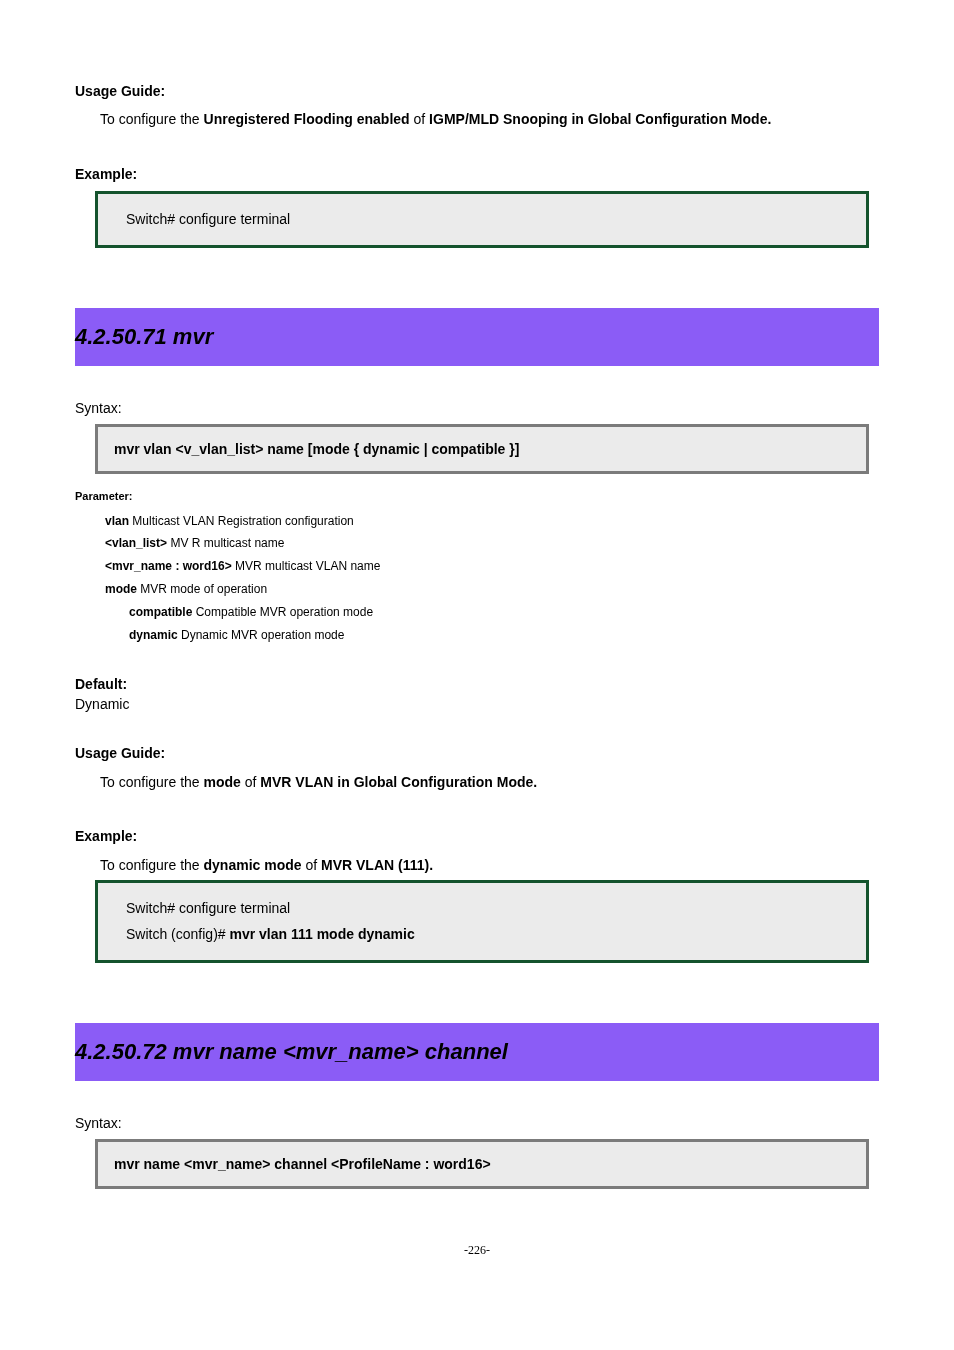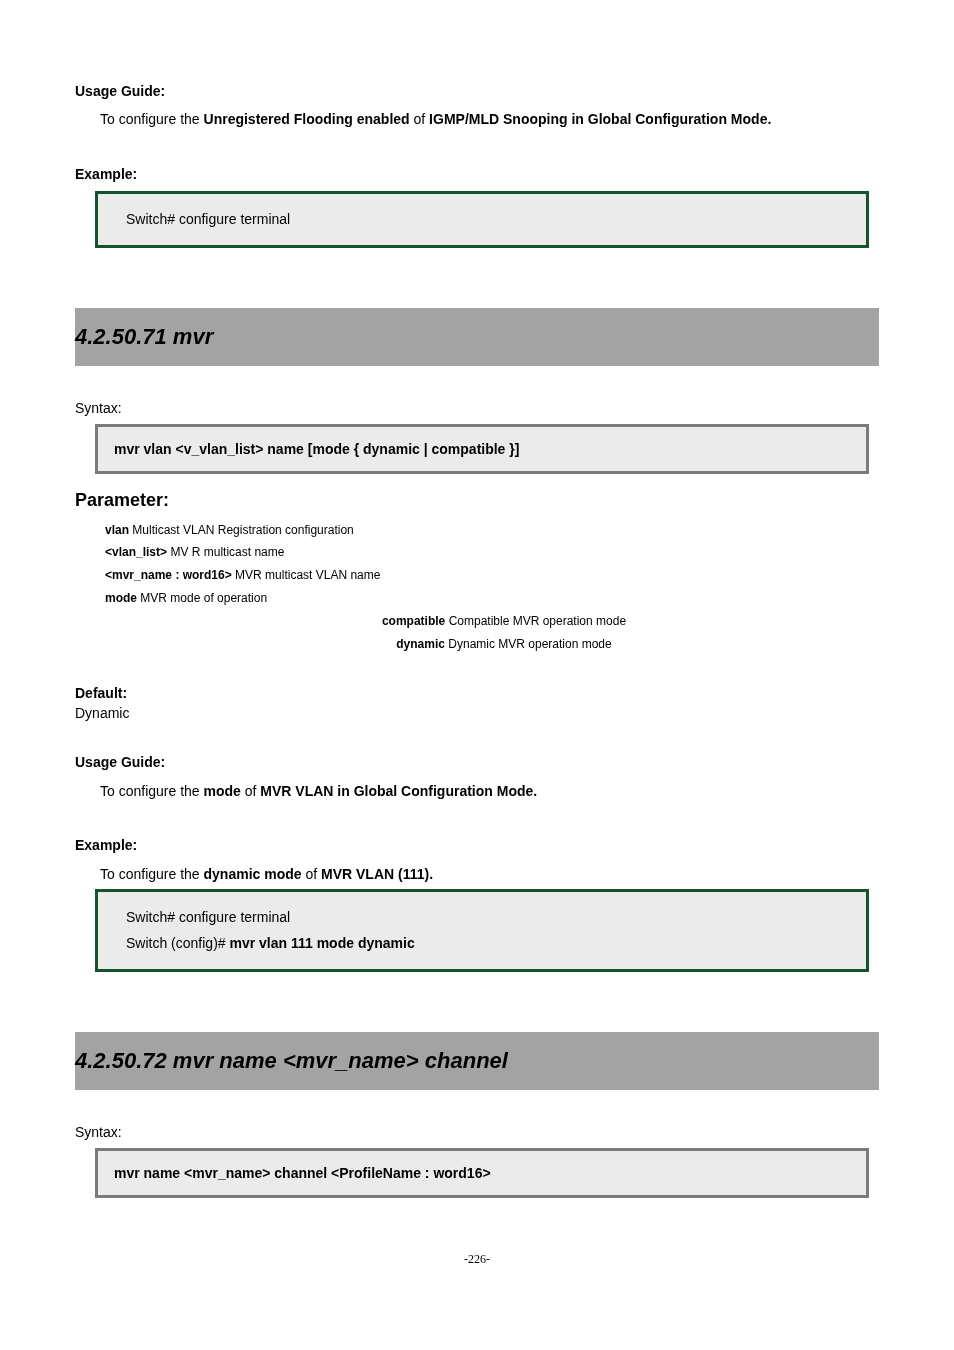--- a/index.html
+++ b/index.html
@@ -13,42 +13,42 @@
   .example-line { margin-left: 25px; margin-bottom: 14px; }
   .code-box {
     margin: 0 10px 0 20px;
     border: 3px solid #14532d;
     background: #ebebeb;
     padding: 10px 28px 10px 28px;
   }
   .code-box .para { margin: 4px 0; font-size: 14px; }
   .section-title-bar {
     margin-top: 60px;
-    background: #a3a3a3;
+    background: #8b5cf6;
     padding: 16px 0 16px 0;
     font-size: 22px;
     font-style: italic;
     font-weight: bold;
     color: #000;
   }
   .section-title-bar span { display: inline-block; margin-left: 0; }
   .syntax-label { margin-top: 34px; font-size: 14px; font-weight: normal; }
   .syntax-box {
     margin: 8px 10px 14px 20px;
     border: 3px solid #7b7b7b;
     background: #ebebeb;
     padding: 14px 16px;
     font-size: 14px;
     font-weight: bold;
   }
-  .parameter-label { font-size: 18px; font-weight: bold; margin-top: 16px; margin-bottom: 8px; }
+  .parameter-label { font-size: 11px; font-weight: bold; margin-top: 16px; margin-bottom: 8px; }
   .param-row { font-size: 12px; line-height: 1.9; margin-left: 30px; }
   .param-row .key { font-weight: bold; }
   .param-sub { }
-  .param-sub2 { margin-left: 54px; text-align: center; }
+  .param-sub2 { margin-left: 54px; }
   .default-label { font-size: 14px; font-weight: bold; margin-top: 30px; margin-bottom: 4px; }
   .default-val { font-size: 14px; margin-bottom: 30px; }
   .page-num { text-align: center; font-size: 12px; margin-top: 54px; font-family: Liberation Serif, serif; }
 </style>
 </head>
 <body>
 
 <div class="page">
 
   <div class="para bold sec-usage">Usage Guide:</div>

